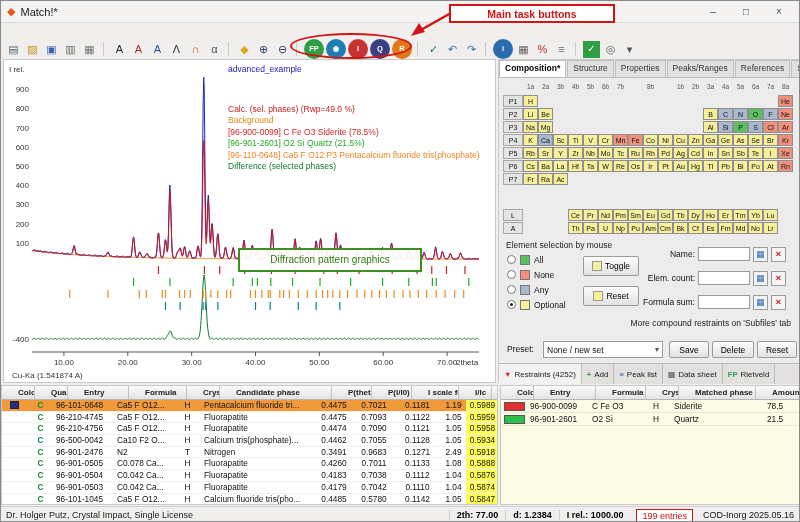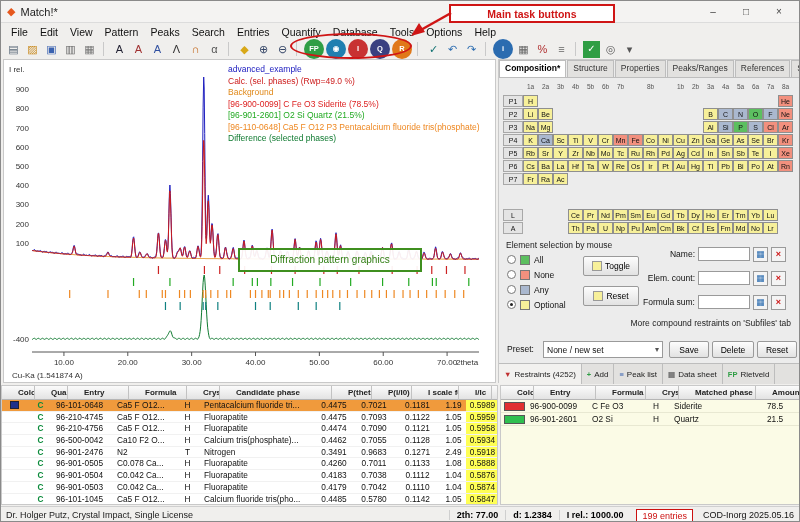--- a/index.html
+++ b/index.html
@@ -128,34 +128,20 @@
 <div id="window">
 
   <div id="titlebar">
     <span id="app-icon">◆</span>
     <span id="win-title">Match!*</span>
     <span class="win-btn">–</span>
     <span class="win-btn">□</span>
     <span class="win-btn">×</span>
   </div>
 
-  <div id="menubar">
-      <div class="menu-item">File</div>
-      <div class="menu-item">Edit</div>
-      <div class="menu-item">View</div>
-      <div class="menu-item">Pattern</div>
-      <div class="menu-item">Peaks</div>
-      <div class="menu-item">Search</div>
-      <div class="menu-item">Entries</div>
-      <div class="menu-item">Quantify</div>
-      <div class="menu-item">Database</div>
-      <div class="menu-item">Tools</div>
-      <div class="menu-item">Options</div>
-      <div class="menu-item">Help</div>
-    </div>
   <div id="toolbar">
       <div class="tb-icon" style="color: rgb(90, 106, 122);">▤</div>
       <div class="tb-icon" style="color: rgb(200, 136, 26);">▨</div>
       <div class="tb-icon" style="color: rgb(58, 98, 176);">▣</div>
       <div class="tb-icon" style="color: rgb(102, 102, 102);">▥</div>
       <div class="tb-icon" style="color: rgb(119, 119, 119);">▦</div>
       <div class="tb-sep"></div>
       <div class="tb-icon" style="color: rgb(34, 34, 51);">A</div>
       <div class="tb-icon" style="color: rgb(160, 48, 48);">A</div>
       <div class="tb-icon" style="color: rgb(48, 80, 160);">A</div>
@@ -300,21 +286,21 @@
         <line x1="201.69920000000002" y1="242" x2="201.69920000000002" y2="250" stroke="#0f8080" stroke-width="1.2"></line>
         <line x1="213.8326" y1="242" x2="213.8326" y2="250" stroke="#0f8080" stroke-width="1.2"></line>
         <line x1="251.51" y1="242" x2="251.51" y2="250" stroke="#0f8080" stroke-width="1.2"></line>
         <line x1="266.1978" y1="242" x2="266.1978" y2="250" stroke="#0f8080" stroke-width="1.2"></line>
         <line x1="294.2962" y1="242" x2="294.2962" y2="250" stroke="#0f8080" stroke-width="1.2"></line>
         <line x1="312.177" y1="242" x2="312.177" y2="250" stroke="#0f8080" stroke-width="1.2"></line>
         <line x1="335.8052" y1="242" x2="335.8052" y2="250" stroke="#0f8080" stroke-width="1.2"></line>
       </svg>
     <div id="legend">
         <div class="legend-item" style="color: rgb(32, 32, 192);">advanced_example</div>
-        <div class="legend-item" style="color: rgb(204, 26, 26);">Calc. (sel. phases) (Rwp=49.0 %)</div>
+        <div class="legend-item" style="color: rgb(204, 26, 26); margin-top: 28px;">Calc. (sel. phases) (Rwp=49.0 %)</div>
         <div class="legend-item" style="color: rgb(224, 136, 24);">Background</div>
         <div class="legend-item" style="color: rgb(221, 34, 34);">[96-900-0099] C Fe O3 Siderite (78.5%)</div>
         <div class="legend-item" style="color: rgb(34, 170, 34);">[96-901-2601] O2 Si Quartz (21.5%)</div>
         <div class="legend-item" style="color: rgb(238, 136, 34);">[96-110-0648] Ca5 F O12 P3 Pentacalcium fluoride tris(phosphate)</div>
         <div class="legend-item" style="color: rgb(15, 122, 48);">Difference (selected phases)</div>
       </div>
     <div class="anno green" id="anno-diffraction">Diffraction pattern graphics</div>
   </div>
 
   <div id="right-panel">

